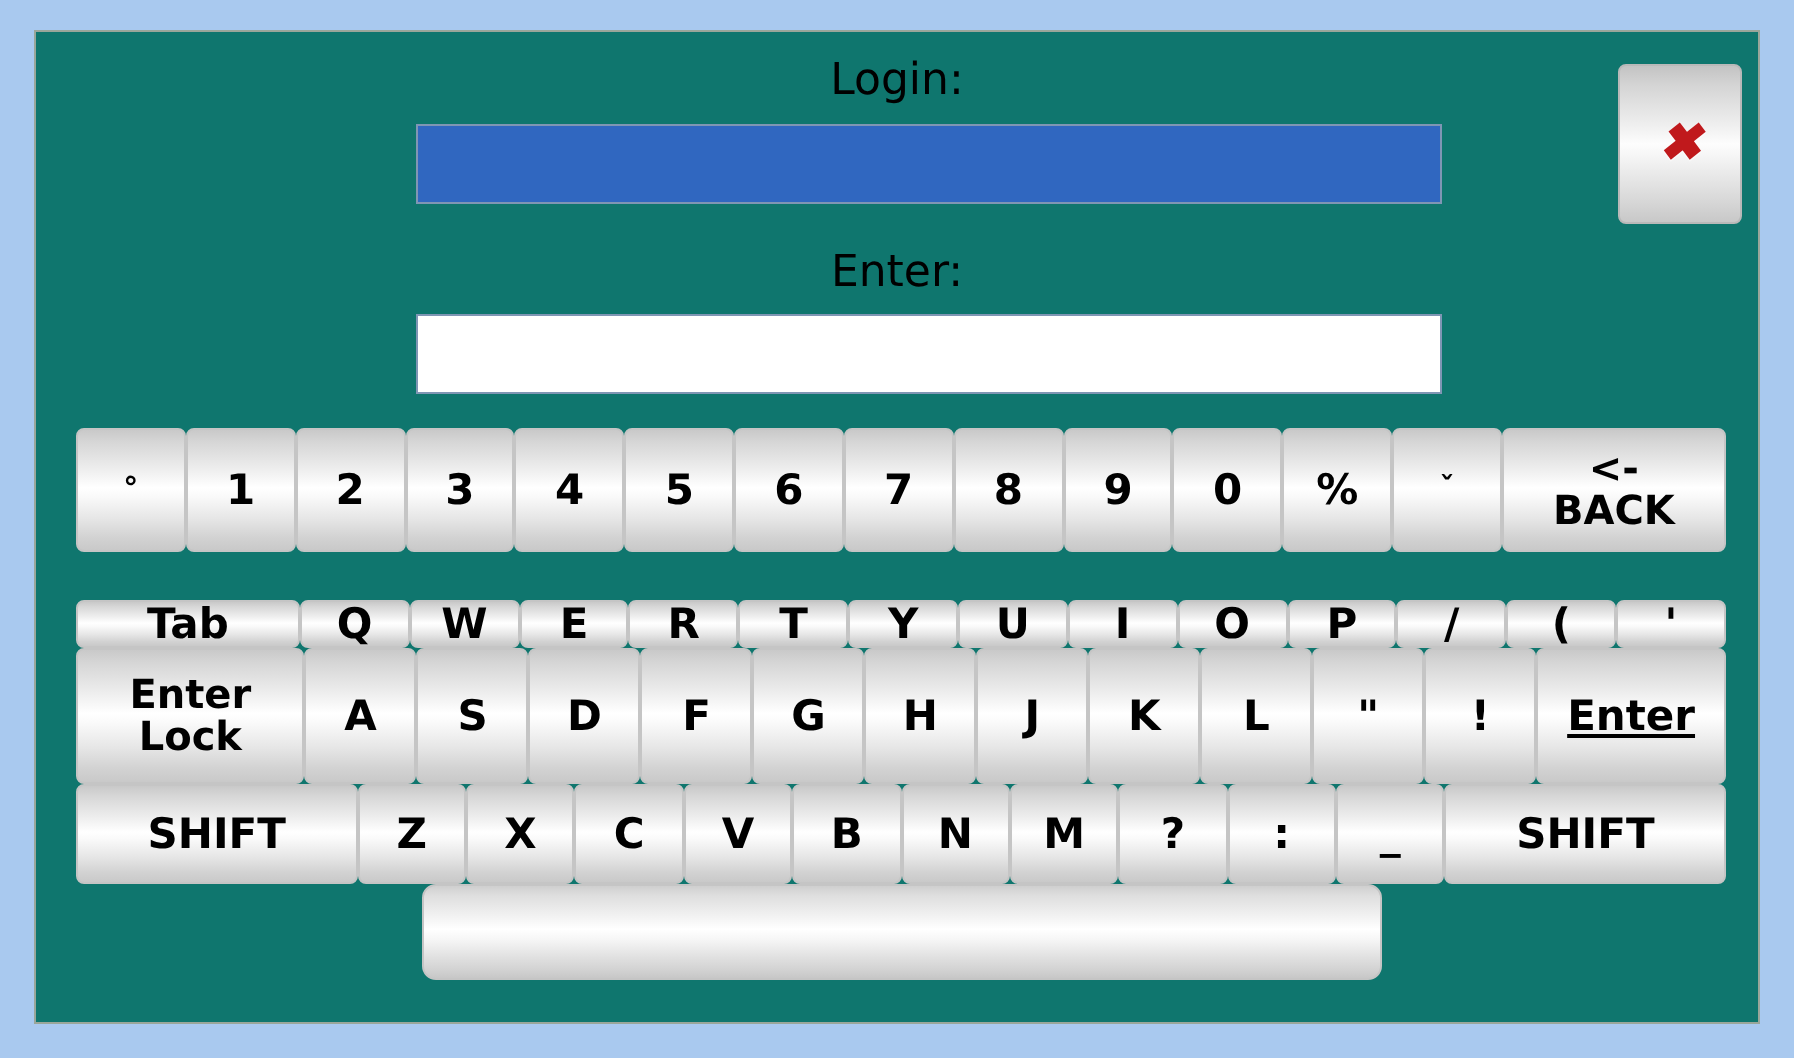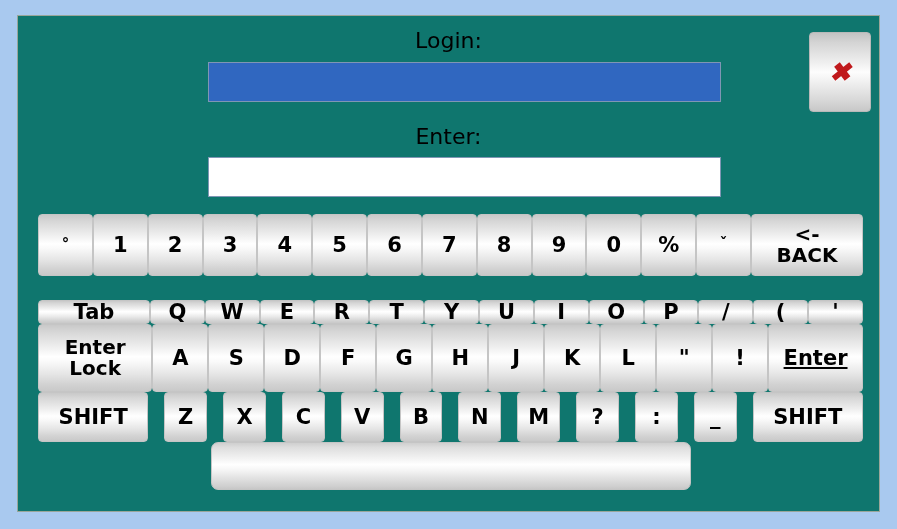--- a/index.html
+++ b/index.html
@@ -96,21 +96,21 @@
     width: 825px;
   }
   .kb-row {
     display: flex;
     width: 100%;
     box-sizing: border-box;
   }
   #kb-row-0 { height: 62px; }
   #kb-row-1 { height: 48px; align-items: flex-end; }
   #kb-row-2 { height: 68px; }
-  #kb-row-3 { height: 50px; gap: 16px; }
+  #kb-row-3 { height: 50px; }
   #kb-row-4 { height: 50px; justify-content: center; }
 
   .key {
     flex: 1 1 0;
     margin: 0;
     border: 1px solid #c5c5c5;
     border-radius: 4px;
     box-sizing: border-box;
     background: linear-gradient(to bottom,
         #c9c9c9 0%, #d6d6d6 10%, #ededed 32%,

